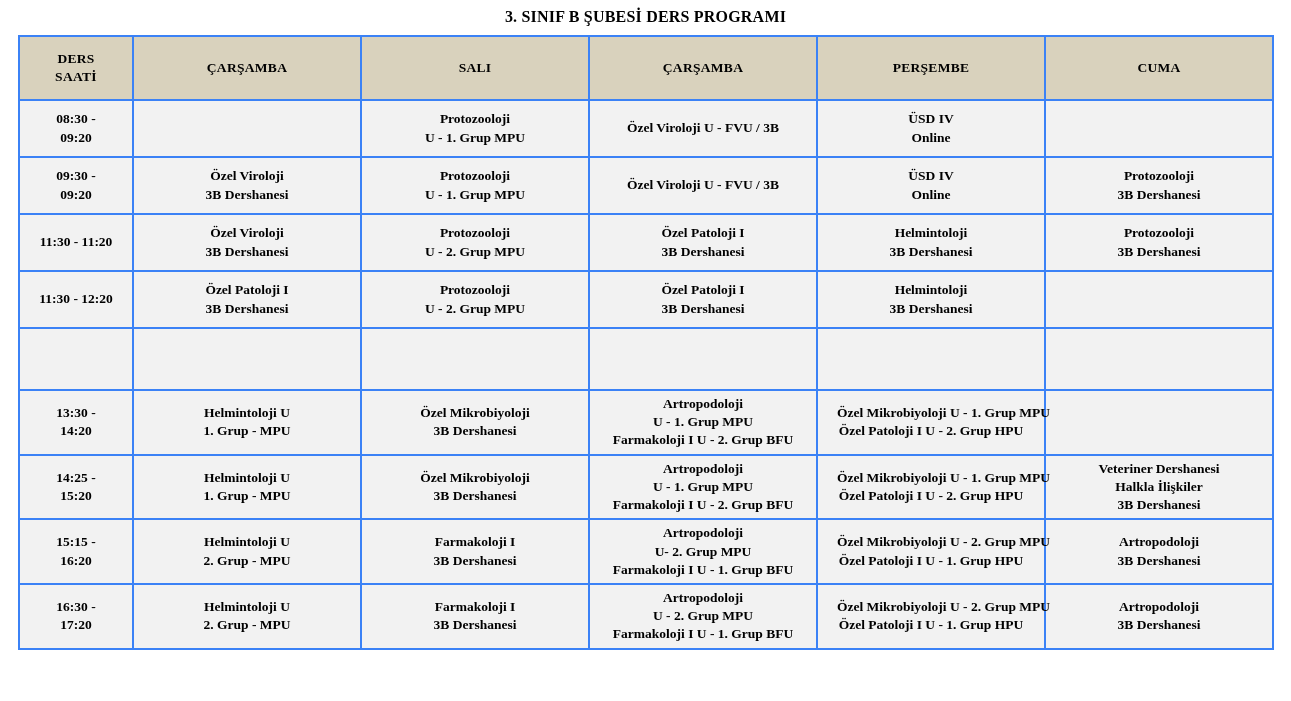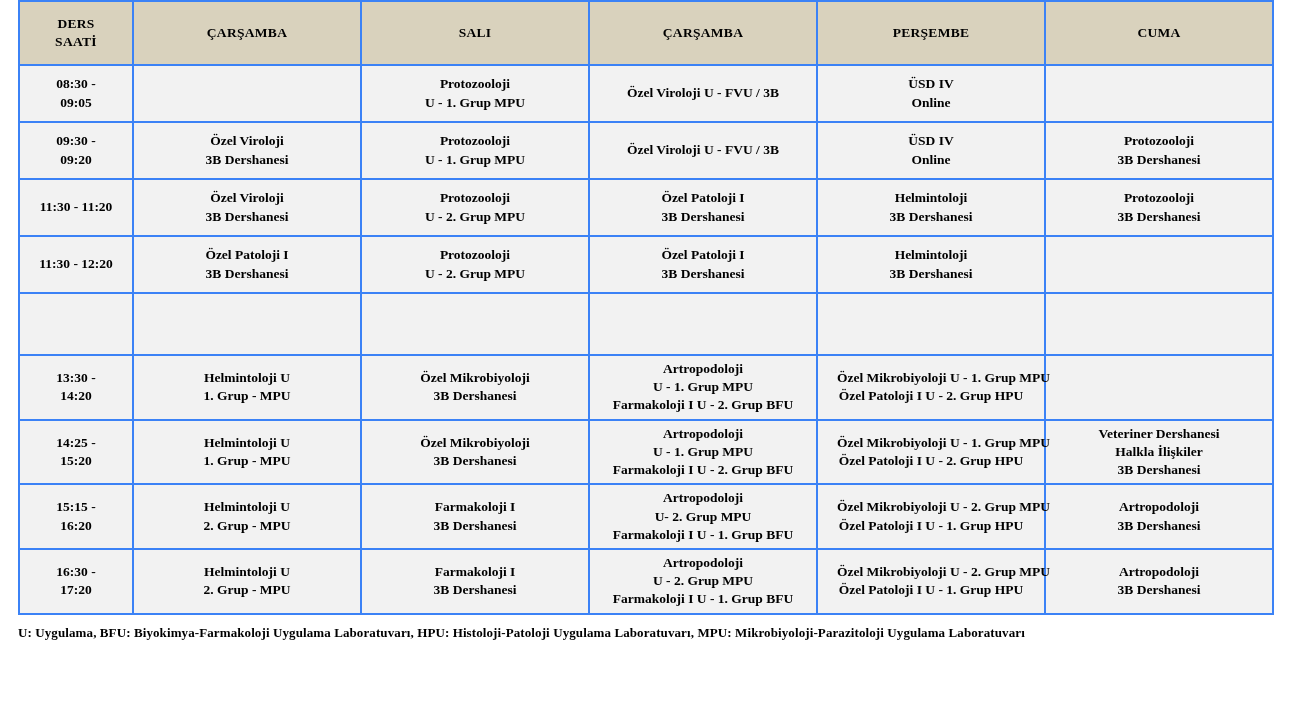--- a/index.html
+++ b/index.html
@@ -83,20 +83,21 @@
     font-weight: bold;
     padding: 10px 18px 0 18px;
     letter-spacing: 0.1px;
   }
 </style>
 </head>
 <body>
 
 <div class="page">
 
+  <div class="title">3. SINIF B ŞUBESİ DERS PROGRAMI</div>
 
   <div class="table-wrap">
     <table class="schedule">
       <colgroup>
         <col class="c-time">
         <col class="c-day">
         <col class="c-day">
         <col class="c-day">
         <col class="c-day">
         <col class="c-day">
@@ -106,21 +107,21 @@
           <th>DERS SAATİ</th>
           <th>ÇARŞAMBA</th>
           <th>SALI</th>
           <th>ÇARŞAMBA</th>
           <th>PERŞEMBE</th>
           <th>CUMA</th>
         </tr>
       </thead>
       <tbody id="schedule-body">
           <tr>
-            <td class="time">08:30 - 09:05</td>
+            <td class="time">08:30 - 09:20</td>
             <td></td>
             <td>
               <span class="cell-lines">
                 <span><span class="spell">Protozooloji</span> U - 1. Grup MPU</span>
               </span>
             </td>
             <td>
               <span class="cell-lines">
                 <span>Özel Viroloji U - FVU / 3B</span>
               </span>
@@ -364,15 +365,14 @@
                   <span class="spell">Artropodoloji</span>
                 </span>
                 <span>3B Dershanesi</span>
               </span>
             </td>
           </tr>
         </tbody>
     </table>
   </div>
 
-  <div class="footnote">U: Uygulama, BFU: Biyokimya-Farmakoloji Uygulama Laboratuvarı, HPU: Histoloji-Patoloji Uygulama Laboratuvarı, MPU: Mikrobiyoloji-Parazitoloji Uygulama Laboratuvarı</div>
 
 </div>
 
 </body></html>

